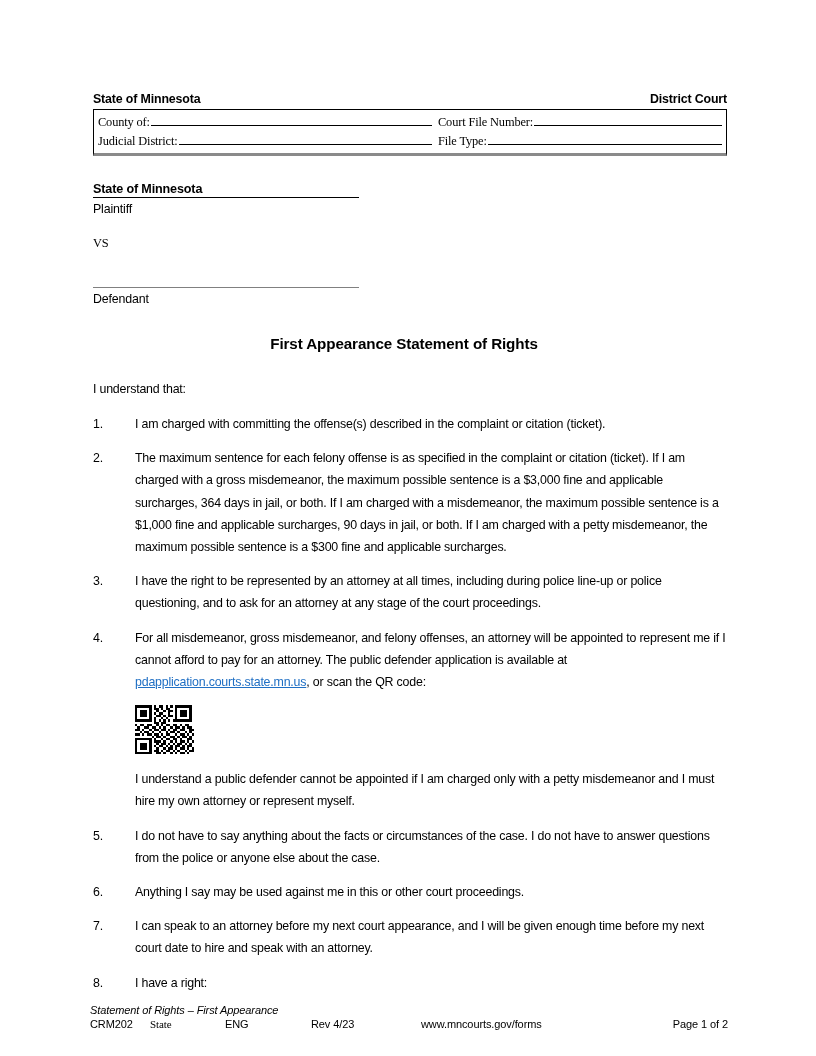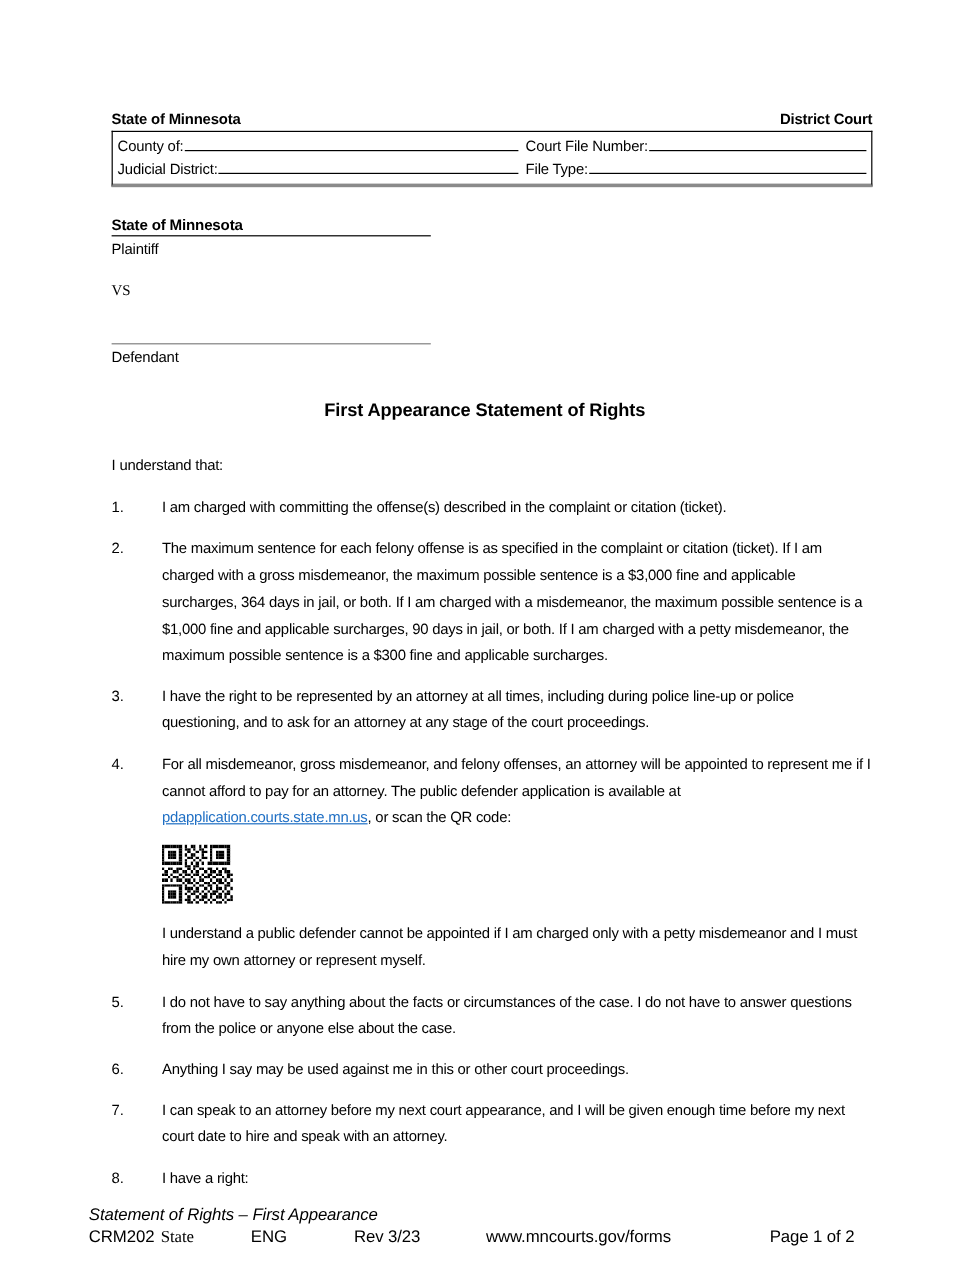--- a/index.html
+++ b/index.html
@@ -45,20 +45,21 @@
     border: 1.3px solid #000;
     border-bottom: 3px solid #8a8a8a;
     box-sizing: border-box;
     padding: 2px 4px 3px 4px;
   }
   .cap-line {
     display: flex;
     font-size: 12.4px;
     letter-spacing: -0.15px;
     line-height: 17px;
+    font-family: Liberation Serif, serif;
   }
   .cap-cell {
     display: flex;
     align-items: baseline;
     white-space: nowrap;
   }
   .cap-cell.left  { width: 340px; }
   .cap-cell.right { flex: 1; }
   .cap-label { flex: 0 0 auto; }
   .cap-fill {
@@ -162,25 +163,25 @@
     height: 49px;
     grid-template-columns: repeat(25, 1fr);
     grid-template-rows: repeat(21, 1fr);
     background: #ffffff;
   }
   .qr i { background: #000000; display: block; }
 
   
   .footer {
     position: absolute;
-    left: 74px;
+    left: 90px;
     top: 1004px;
     width: 638px;
     font-family: "Liberation Sans", sans-serif;
-    font-size: 14px;
+    font-size: 11px;
     color: #000;
   }
   .foot-title {
     font-style: italic;
     letter-spacing: -0.1px;
   }
   .foot-row {
     display: flex;
     align-items: baseline;
     margin-top: 2px;
@@ -816,19 +817,19 @@
 
     </ol>
   </div>
 
   <div class="footer">
     <div class="foot-title">Statement of Rights – First Appearance</div>
     <div class="foot-row">
       <span class="f-code">CRM202</span>
       <span class="f-state">State</span>
       <span class="f-lang">ENG</span>
-      <span class="f-rev">Rev 3/23</span>
+      <span class="f-rev">Rev 4/23</span>
       <span class="f-url">www.mncourts.gov/forms</span>
       <span class="f-page">Page 1 of 2</span>
     </div>
   </div>
 
 </div>
 
 </body></html>

